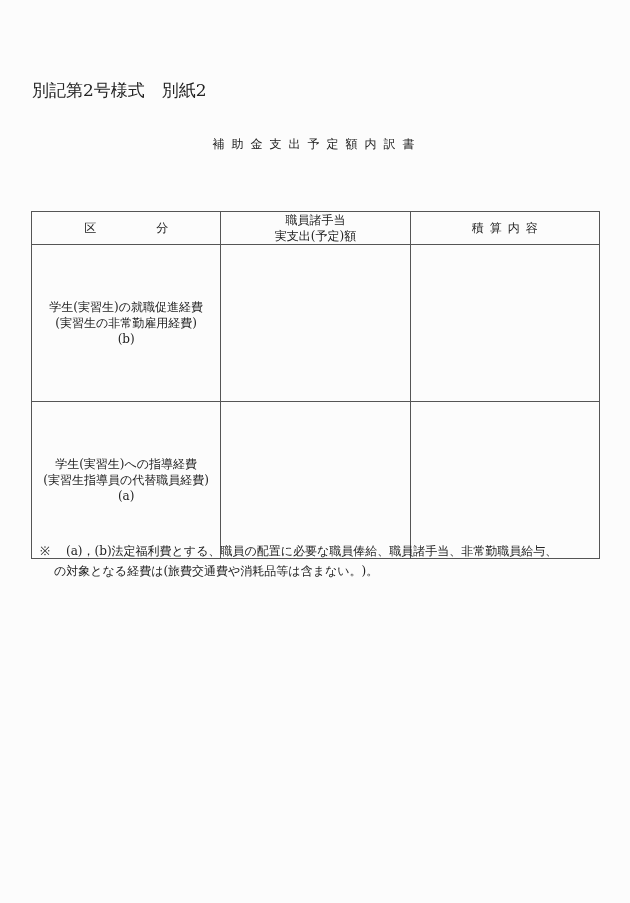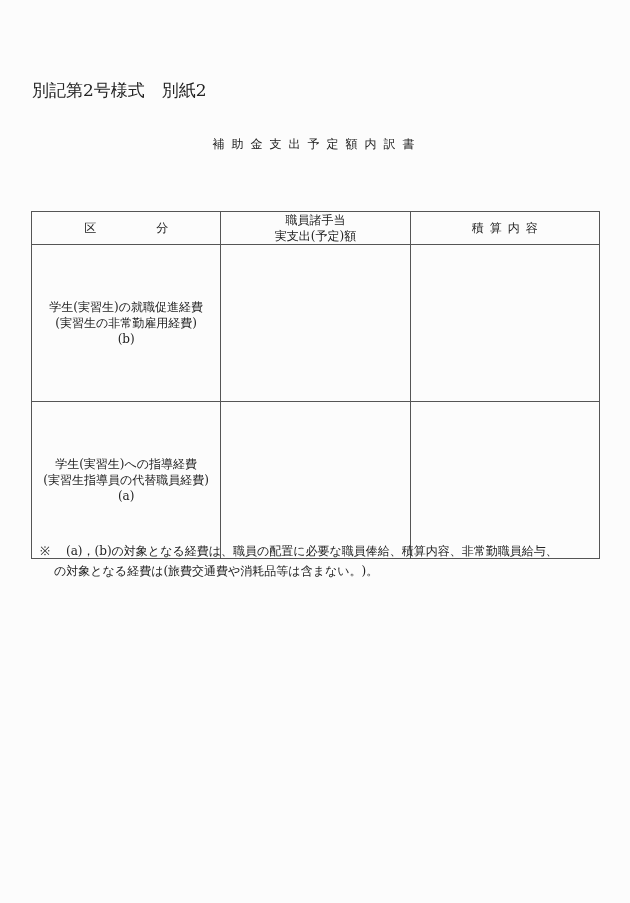--- a/index.html
+++ b/index.html
@@ -95,15 +95,15 @@
       <div>(実習生指導員の代替職員経費)</div>
       <div>(a)</div>
     </td>
     <td></td>
     <td></td>
   </tr>
 </tbody>
   </table>
 
 <div class="note">
-  <div><span class="mark">※</span><span>(a)，(b)の対象となる経費は、職員の配置に必要な職員俸給、積算内容、非常勤職員給与、</span></div>
+  <div><span class="mark">※</span><span>(a)，(b)法定福利費とする、職員の配置に必要な職員俸給、職員諸手当、非常勤職員給与、</span></div>
   <div class="line2">の対象となる経費は(旅費交通費や消耗品等は含まない。)。</div>
 </div>
 
 </body></html>

